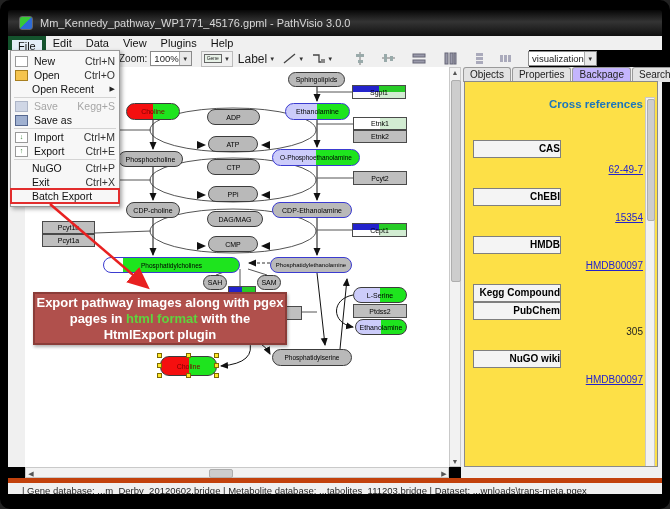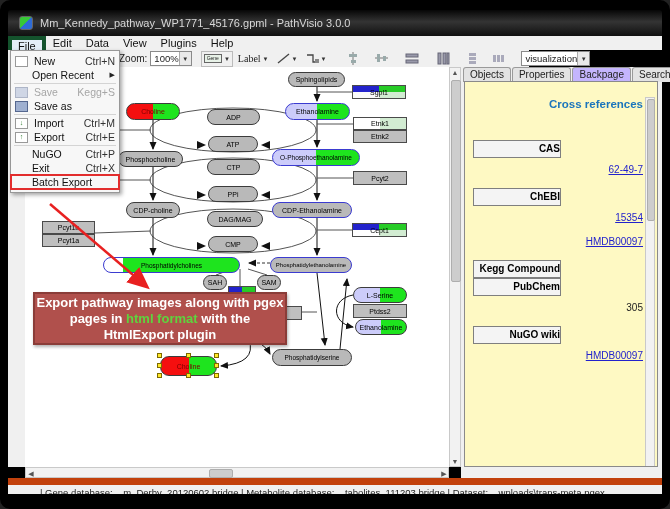--- a/index.html
+++ b/index.html
@@ -35,21 +35,21 @@
   .handle{position:absolute;width:5px;height:5px;background:#ffe928;border:1px solid #7e6a00;box-sizing:border-box;}
   
   .scroll{background:#f2f2f2;border:1px solid #c9c9c9;box-sizing:border-box;}
   .thumb{position:absolute;background:#cdcdcd;border:1px solid #aeaeae;border-radius:2px;}
   .sarrow{position:absolute;font-size:7px;color:#555;line-height:9px;text-align:center;width:10px;}
   
   #sidepanel{left:461px;top:67px;width:201px;height:411px;background:#f0f0f0;text-align:right;}
   #tabs{position:absolute;left:2px;top:0;display:flex;font-size:10px;color:#222;}
   .tab{padding:1px 6px;background:#e3e3e3;border:1px solid #9a9a9a;border-bottom:none;border-radius:3px 3px 0 0;margin-right:1px;height:12px;line-height:12px;}
   .tab.active{background:#c4b5fd;font-weight:normal;position:relative;top:0px;height:13px;}
-  #panel-content{position:absolute;left:3px;top:14px;width:194px;height:386px;background:#fef9c3;border:1px solid #8a8a8a;box-sizing:border-box;overflow:hidden;}
+  #panel-content{position:absolute;left:3px;top:14px;width:194px;height:386px;background:#fde047;border:1px solid #8a8a8a;box-sizing:border-box;overflow:hidden;}
   #panel-inner{position:absolute;left:8px;top:0;width:170px;}
   #xref-heading{margin-top:16px;margin-bottom:30px;color:#1b75bc;font-weight:bold;font-size:11.5px;}
   .xref-box{width:82px;height:16px;line-height:15px;background:#f4f4f4;border:1px solid #7f7f7f;
             font-weight:bold;font-size:10px;padding-left:4px;white-space:nowrap;box-sizing:content-box;}
   .xref-val{margin:6px 0 12px 2px;font-size:10px;height:12px;}
   .xref-val a{color:#2222cc;}
   .xref-val .plain{color:#222;text-decoration:none;}
   #panel-scroll{position:absolute;right:2px;top:15px;width:10px;height:384px;}
   
   #filemenu{left:10px;top:50px;width:108px;background:#f7f7f7;border:1px solid #979797;
@@ -66,22 +66,22 @@
   .fm-sep{height:1px;background:#d4d4d4;margin:1px 3px;}
   .fm-sub{font-size:7px;color:#222;margin-left:6px;}
   
   #callout{left:33px;top:292px;width:254px;height:53px;background:#b0504c;border:2px solid #8a3c38;
            box-sizing:border-box;z-index:50;display:flex;align-items:center;justify-content:center;
            text-align:center;color:#fff;font-weight:bold;font-size:13px;line-height:16px;
            box-shadow:1px 2px 3px rgba(0,0,0,.3);}
   #callout .hl{color:#5ed43e;}
   #red-overlay{left:0;top:0;z-index:60;pointer-events:none;}
   
-  #statusbar{left:8px;top:478px;width:654px;height:16px;background:#f0f0f0;border-top:7px solid #c2410c;
-             font-size:9.5px;color:#222;line-height:15px;padding-left:32px;box-sizing:border-box;white-space:nowrap;overflow:hidden;}
+  #statusbar{left:8px;top:478px;width:654px;height:16px;background:#f0f0f0;border-top:5px solid #c2410c;
+             font-size:9.5px;color:#222;line-height:15px;padding-left:14px;box-sizing:border-box;white-space:nowrap;overflow:hidden;}
 </style>
 </head>
 <body>
 
 <div id="screen">
 
   <div class="abs" id="titlebar">
     <div id="title-icon"></div>
     <span>Mm_Kennedy_pathway_WP1771_45176.gpml - PathVisio 3.0.0</span>
   </div>
@@ -100,21 +100,21 @@
     <div class="combo" style="width:55px;margin-left:3px;">
       <span>100%</span>
       <span class="dd">▼</span>
     </div>
     <div class="tsep"></div>
     <div class="tbtn" style="border-color:#bbb;">
       <span style="border:1px solid #666;background:#e8f2e8;font-size:5px;padding:0 2px;line-height:7px;">Gene</span>
       <span class="ddarrow">▼</span>
     </div>
     <div class="tbtn">
-      <span style="font-size:10px;font-family:Liberation Serif, serif;">Label</span>
+      <span style="font-size:12px;">Label</span>
       <span class="ddarrow">▼</span>
     </div>
     <div class="tbtn">
       <svg width="13" height="11">
           <line x1="1" y1="10" x2="12" y2="1" stroke="#444" stroke-width="1.3"></line>
         </svg>
       <span class="ddarrow">▼</span>
     </div>
     <div class="tbtn">
       <svg width="13" height="11">
@@ -287,20 +287,21 @@
         <div id="xref-sections">
             <div>
               <div class="xref-box">CAS</div>
               <div class="xref-val"><a href="#">62-49-7</a></div>
             </div>
             <div>
               <div class="xref-box">ChEBI</div>
               <div class="xref-val"><a href="#">15354</a></div>
             </div>
             <div>
+              <div class="xref-box">HMDB</div>
               <div class="xref-val"><a href="#">HMDB00097</a></div>
             </div>
             <div>
               <div class="xref-box">Kegg Compound</div>
             </div>
             <div>
               <div class="xref-box">PubChem</div>
               <div class="xref-val"><span class="plain">305</span></div>
             </div>
             <div>
@@ -314,20 +315,25 @@
         <div class="thumb" style="left:1px;top:1px;width:6px;height:120px;"></div>
       </div>
     </div>
   </div>
 
   <div class="abs" id="filemenu">
       <div class="fm-row">
         <span class="ic page"></span>
         <span class="fm-label">New</span>
         <span class="fm-short">Ctrl+N</span>
+      </div>
+      <div class="fm-row">
+        <span class="ic folder"></span>
+        <span class="fm-label">Open</span>
+        <span class="fm-short">Ctrl+O</span>
       </div>
       <div class="fm-row">
         <span class="ic none"></span>
         <span class="fm-label">Open Recent</span>
         <span class="fm-sub">▶</span>
       </div>
       <div class="fm-sep"></div>
       <div class="fm-row disabled">
         <span class="ic disk" style="opacity: 0.45;"></span>
         <span class="fm-label">Save</span>

